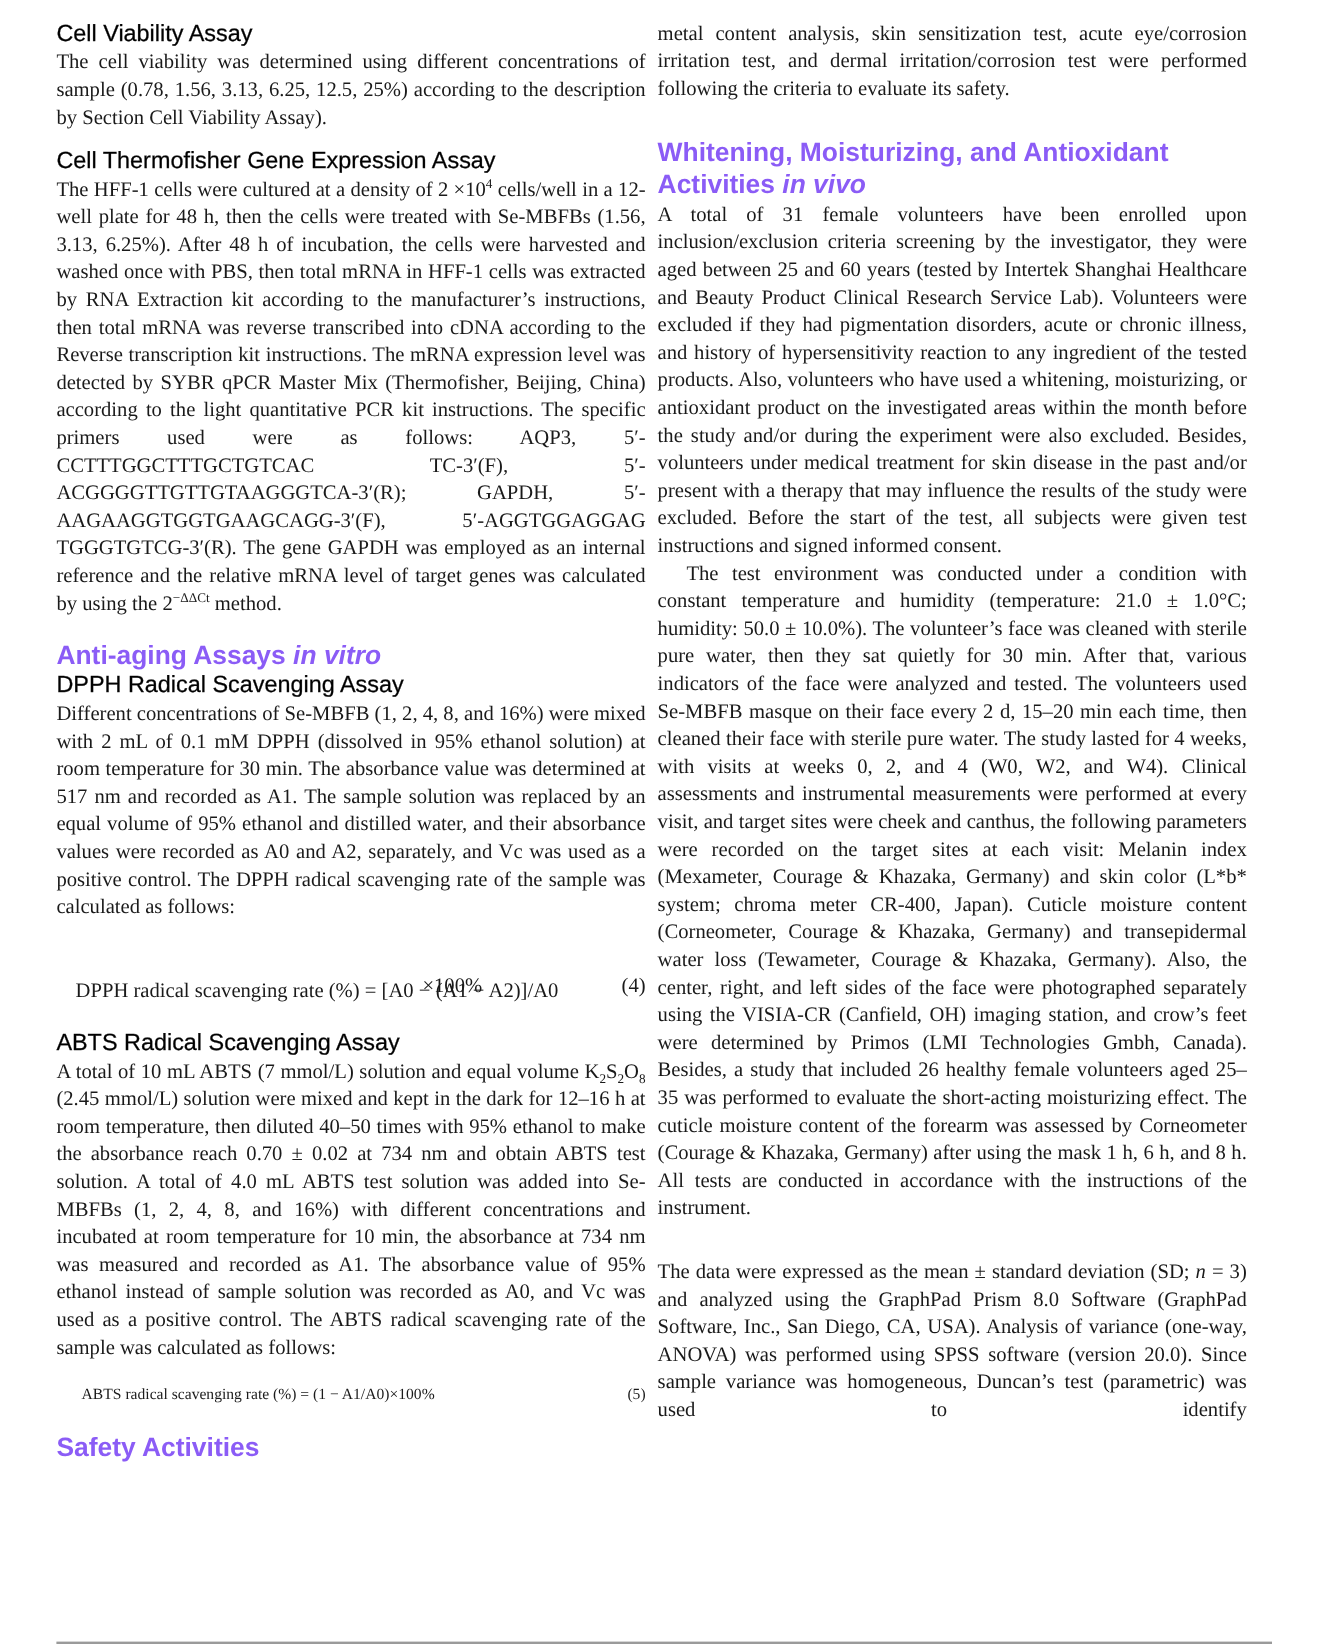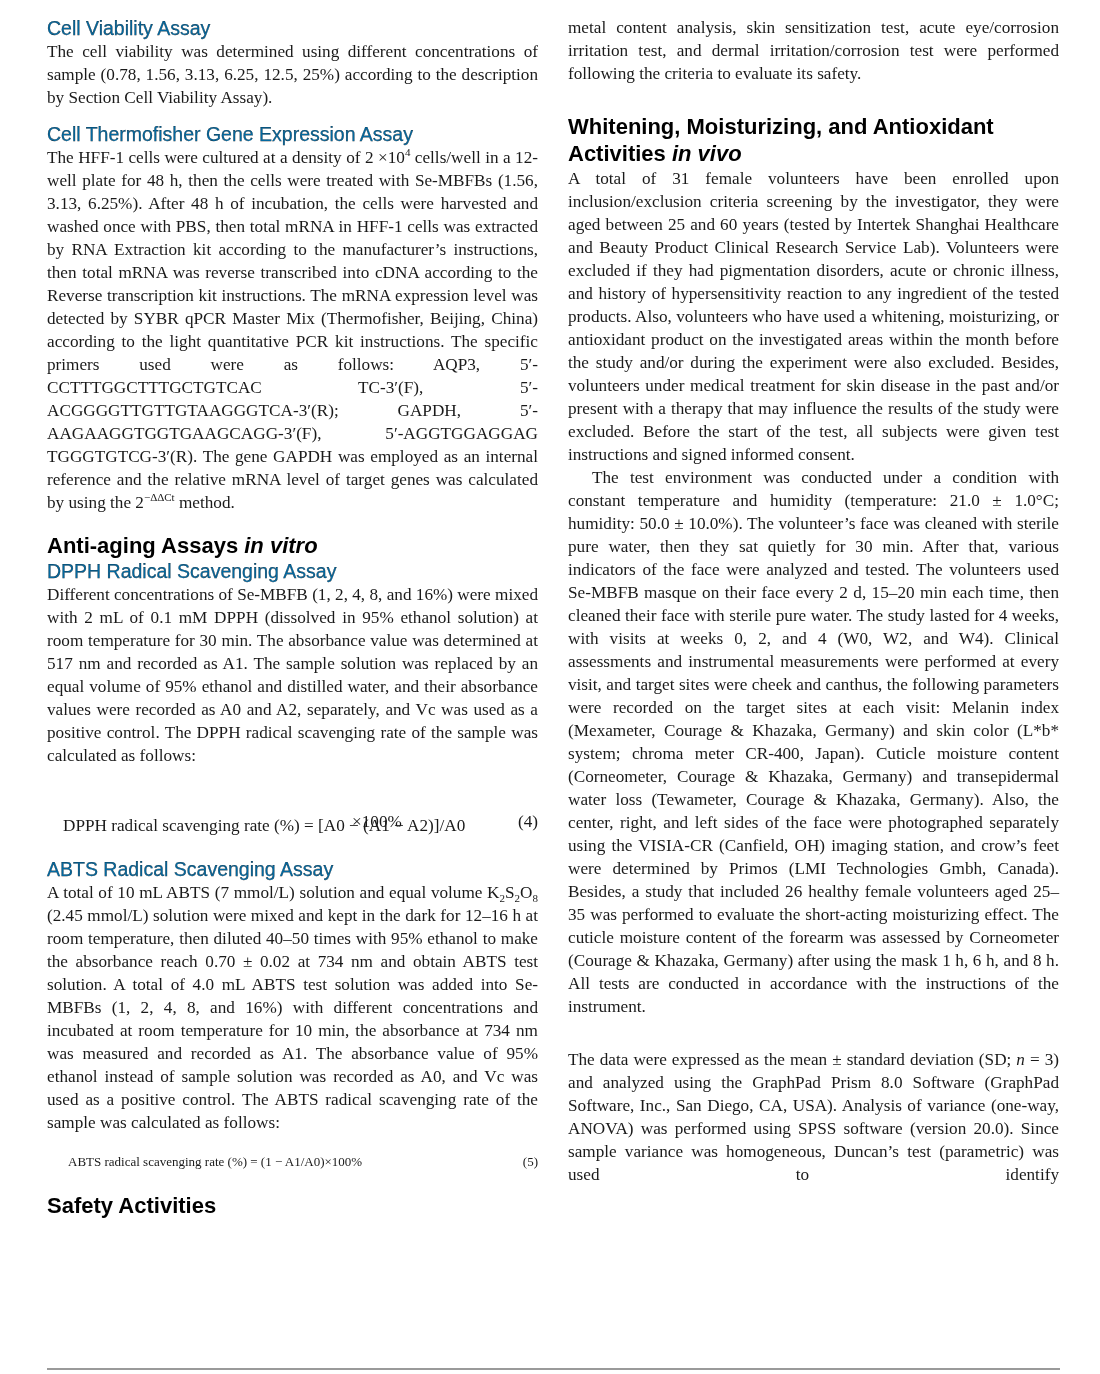--- a/index.html
+++ b/index.html
@@ -1,21 +1,21 @@
 <!DOCTYPE html>
 <html><head>
 <meta charset="utf-8">
 <style>
   html, body { margin: 0; padding: 0; background: #ffffff; }
   body { width: 1100px; height: 1374px; position: relative; overflow: hidden; color: #1a1a1a; }
   .col { position: absolute; top: 16px; width: 491px; }
   .col-left { left: 47px; }
-  .col-right { left: 568px; }
-  .h2 { font-family: "Liberation Sans", sans-serif; font-weight: bold; font-size: 22px; line-height: 27px; margin: 0; color: #000000; }
-  .h3 { font-family: "Liberation Sans", sans-serif; font-weight: normal; font-size: 19.5px; line-height: 24px; margin: 0; color: #0369a1; -webkit-text-stroke: 0.25px #1a1a1a; }
+  .col-right { left: 548px; }
+  .h2 { font-family: "Liberation Sans", sans-serif; font-weight: bold; font-size: 22px; line-height: 27px; margin: 0; color: #8b5cf6; }
+  .h3 { font-family: "Liberation Sans", sans-serif; font-weight: normal; font-size: 19.5px; line-height: 24px; margin: 0; color: #000000; -webkit-text-stroke: 0.25px #1a1a1a; }
   .h2 i, .h3 i { font-style: italic; }
   p { font-family: "Liberation Serif", serif; font-size: 17.2px; line-height: 23px; margin: 0; text-align: justify; hyphens: none; }
   p.indent { text-indent: 24px; }
   .gap-s { height: 13px; }
   .gap-m { height: 18px; }
   .gap-l { height: 28px; }
   .eq { font-family: "Liberation Serif", serif; font-size: 17.2px; line-height: 27px; position: relative; height: 58px; }
   .eq .l1 { position: absolute; left: 16px; top: 2px; white-space: nowrap; margin-top: 31px; }
   .eq .l2 { position: absolute; left: 305px; top: 29px; white-space: nowrap; }
   .eq .num { position: absolute; right: 0; top: 29px; }

